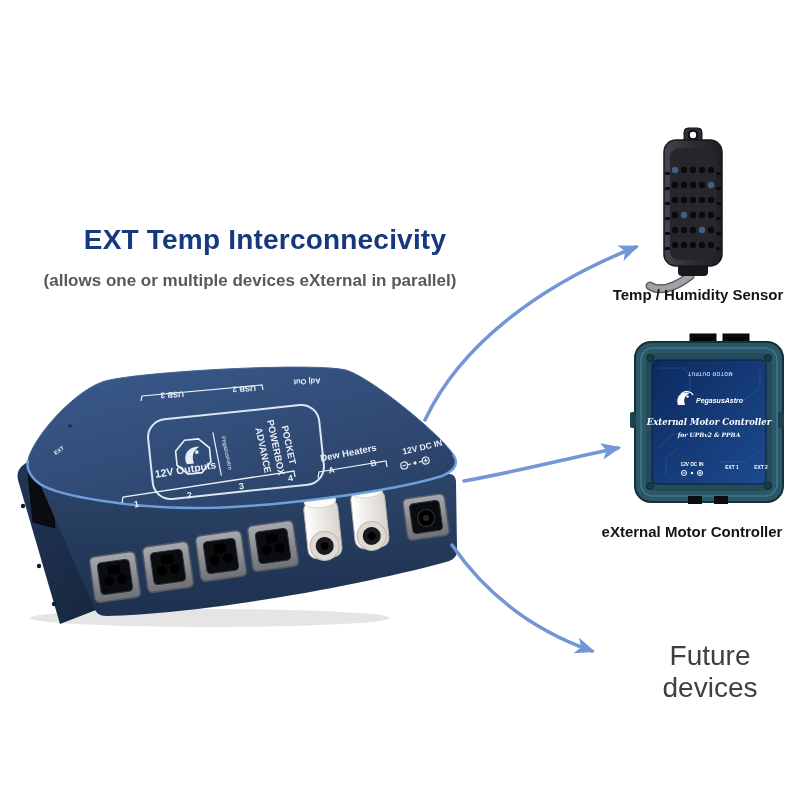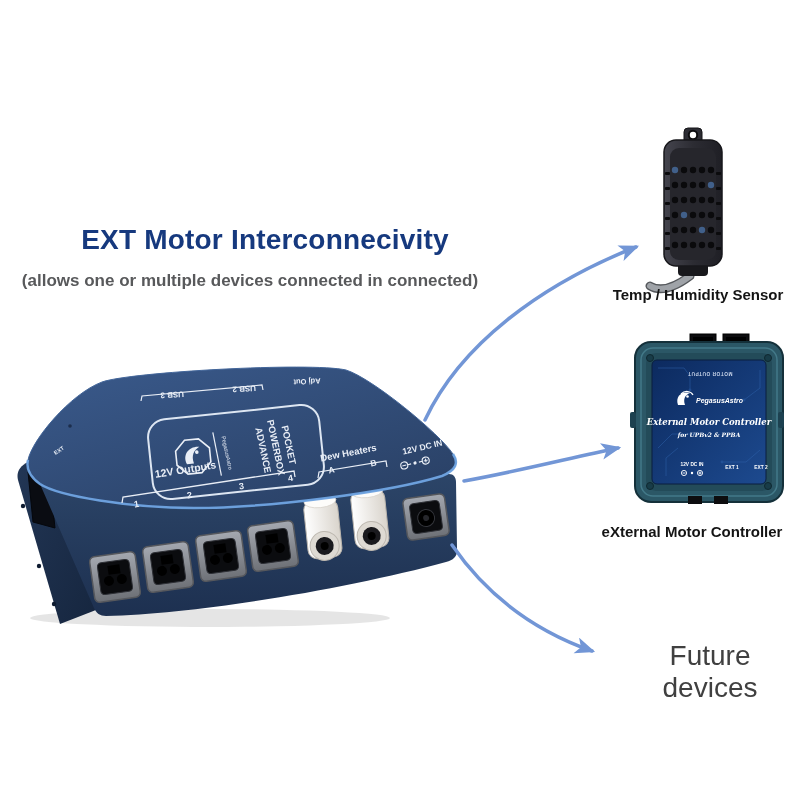--- a/index.html
+++ b/index.html
@@ -24,22 +24,22 @@
   #future-label{
     left:620px;top:640px;width:180px;text-align:center;
     font-size:28px;font-weight:normal;color:#404040;
   }
   svg text{font-family:"Liberation Sans", sans-serif;}
   .script-text{font-family:"DejaVu Serif", serif;font-style:italic;font-weight:bold;}
 </style>
 </head>
 <body>
 
-<div id="title" class="abs">EXT Motor Interconnecivity</div>
-<div id="subtitle" class="abs">(allows one or multiple devices connected in connected)</div>
+<div id="title" class="abs">EXT Temp Interconnecivity</div>
+<div id="subtitle" class="abs">(allows one or multiple devices eXternal in parallel)</div>
 
 <svg class="abs" style="left:10px;top:356px;" width="450" height="272" viewBox="0 0 450 272">
   <defs>
     <linearGradient id="topGrad" x1="0" y1="0" x2="0.8" y2="1">
       <stop offset="0" stop-color="#3a5a8c"></stop>
         <stop offset="1" stop-color="#2a4166"></stop>
     </linearGradient>
     <linearGradient id="frontGrad" x1="0" y1="0" x2="0" y2="1">
       <stop offset="0" stop-color="#2c4568"></stop>
         <stop offset="1" stop-color="#1d3050"></stop>

